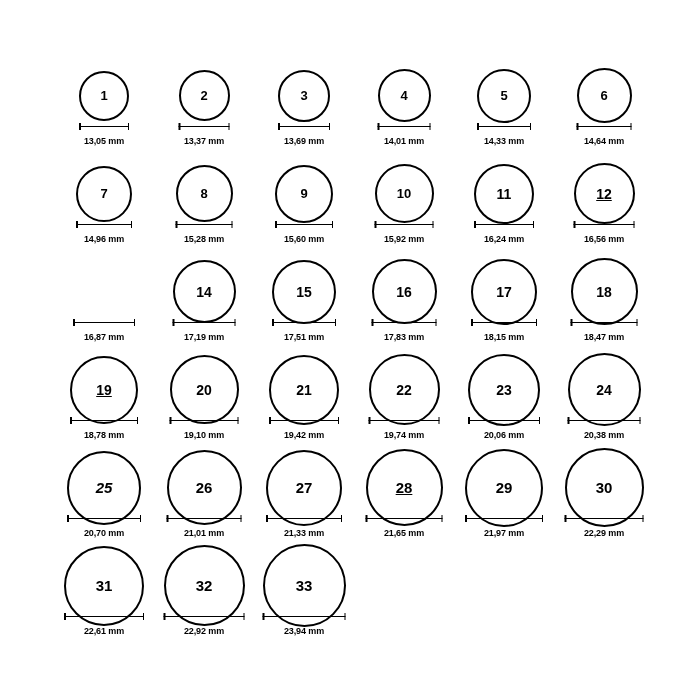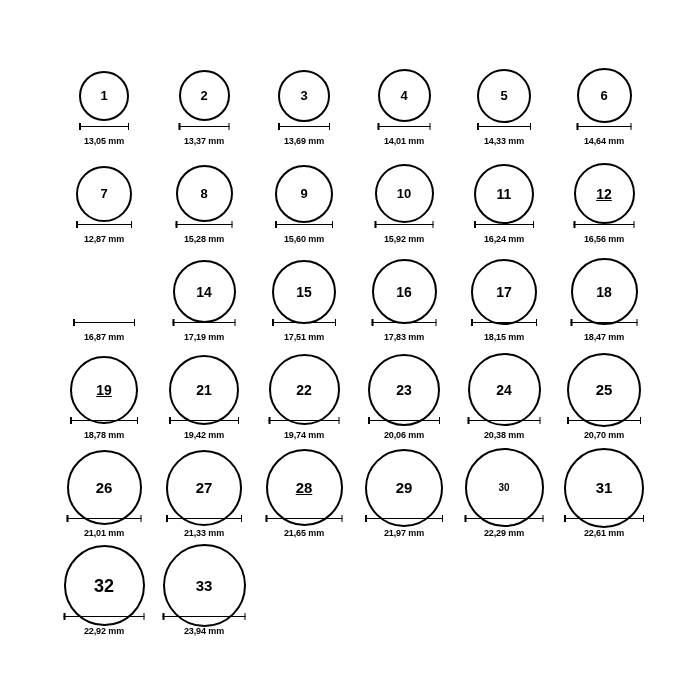--- a/index.html
+++ b/index.html
@@ -151,21 +151,21 @@
         </div>
         <div class="mm-label">14,64 mm</div>
       </div>
       <div class="cell">
         <div class="ring" style="width: 56px; height: 56px; margin-top: 15.5px;">
           <span class="ring-number" style="font-size: 13px;">7</span>
         </div>
         <div class="measure" style="width: 56px;">
           <div class="bar"></div>
         </div>
-        <div class="mm-label">12,87 mm</div>
+        <div class="mm-label">14,96 mm</div>
       </div>
       <div class="cell">
         <div class="ring" style="width: 57px; height: 57px; margin-top: 15px;">
           <span class="ring-number" style="font-size: 13px;">8</span>
         </div>
         <div class="measure" style="width: 57px;">
           <div class="bar"></div>
         </div>
         <div class="mm-label">15,28 mm</div>
       </div>
@@ -259,20 +259,29 @@
       <div class="cell">
         <div class="ring" style="width: 68px; height: 68px; margin-top: 9.5px; text-decoration: underline;">
           <span class="ring-number" style="font-size: 14px;">19</span>
         </div>
         <div class="measure" style="width: 68px;">
           <div class="bar"></div>
         </div>
         <div class="mm-label">18,78 mm</div>
       </div>
       <div class="cell">
+        <div class="ring" style="width: 69px; height: 69px; margin-top: 9px;">
+          <span class="ring-number" style="font-size: 14px;">20</span>
+        </div>
+        <div class="measure" style="width: 69px;">
+          <div class="bar"></div>
+        </div>
+        <div class="mm-label">19,10 mm</div>
+      </div>
+      <div class="cell">
         <div class="ring" style="width: 70px; height: 70px; margin-top: 8.5px;">
           <span class="ring-number" style="font-size: 14px;">21</span>
         </div>
         <div class="measure" style="width: 70px;">
           <div class="bar"></div>
         </div>
         <div class="mm-label">19,42 mm</div>
       </div>
       <div class="cell">
         <div class="ring" style="width: 71px; height: 71px; margin-top: 8px;">
@@ -295,21 +304,21 @@
       <div class="cell">
         <div class="ring" style="width: 73px; height: 73px; margin-top: 7px;">
           <span class="ring-number" style="font-size: 14px;">24</span>
         </div>
         <div class="measure" style="width: 73px;">
           <div class="bar"></div>
         </div>
         <div class="mm-label">20,38 mm</div>
       </div>
       <div class="cell">
-        <div class="ring" style="width: 74px; height: 74px; margin-top: 6.5px;">
+        <div class="ring" style="width: 74px; height: 74px; margin-top: 6.5px; font-style: italic;">
           <span class="ring-number" style="font-size: 15px;">25</span>
         </div>
         <div class="measure" style="width: 74px;">
           <div class="bar"></div>
         </div>
         <div class="mm-label">20,70 mm</div>
       </div>
       <div class="cell">
         <div class="ring" style="width: 75px; height: 75px; margin-top: 6px;">
           <span class="ring-number" style="font-size: 15px;">26</span>
@@ -341,39 +350,39 @@
         <div class="ring" style="width: 78px; height: 78px; margin-top: 4.5px;">
           <span class="ring-number" style="font-size: 15px;">29</span>
         </div>
         <div class="measure" style="width: 78px;">
           <div class="bar"></div>
         </div>
         <div class="mm-label">21,97 mm</div>
       </div>
       <div class="cell">
         <div class="ring" style="width: 79px; height: 79px; margin-top: 4px;">
-          <span class="ring-number" style="font-size: 10px;">30</span>
+          <span class="ring-number" style="font-size: 15px;">30</span>
         </div>
         <div class="measure" style="width: 79px;">
           <div class="bar"></div>
         </div>
         <div class="mm-label">22,29 mm</div>
       </div>
       <div class="cell">
         <div class="ring" style="width: 80px; height: 80px; margin-top: 3.5px;">
           <span class="ring-number" style="font-size: 15px;">31</span>
         </div>
         <div class="measure" style="width: 80px;">
           <div class="bar"></div>
         </div>
         <div class="mm-label">22,61 mm</div>
       </div>
       <div class="cell">
         <div class="ring" style="width: 81px; height: 81px; margin-top: 3px;">
-          <span class="ring-number" style="font-size: 18px;">32</span>
+          <span class="ring-number" style="font-size: 15px;">32</span>
         </div>
         <div class="measure" style="width: 81px;">
           <div class="bar"></div>
         </div>
         <div class="mm-label">22,92 mm</div>
       </div>
       <div class="cell">
         <div class="ring" style="width: 83px; height: 83px; margin-top: 2px;">
           <span class="ring-number" style="font-size: 15px;">33</span>
         </div>

